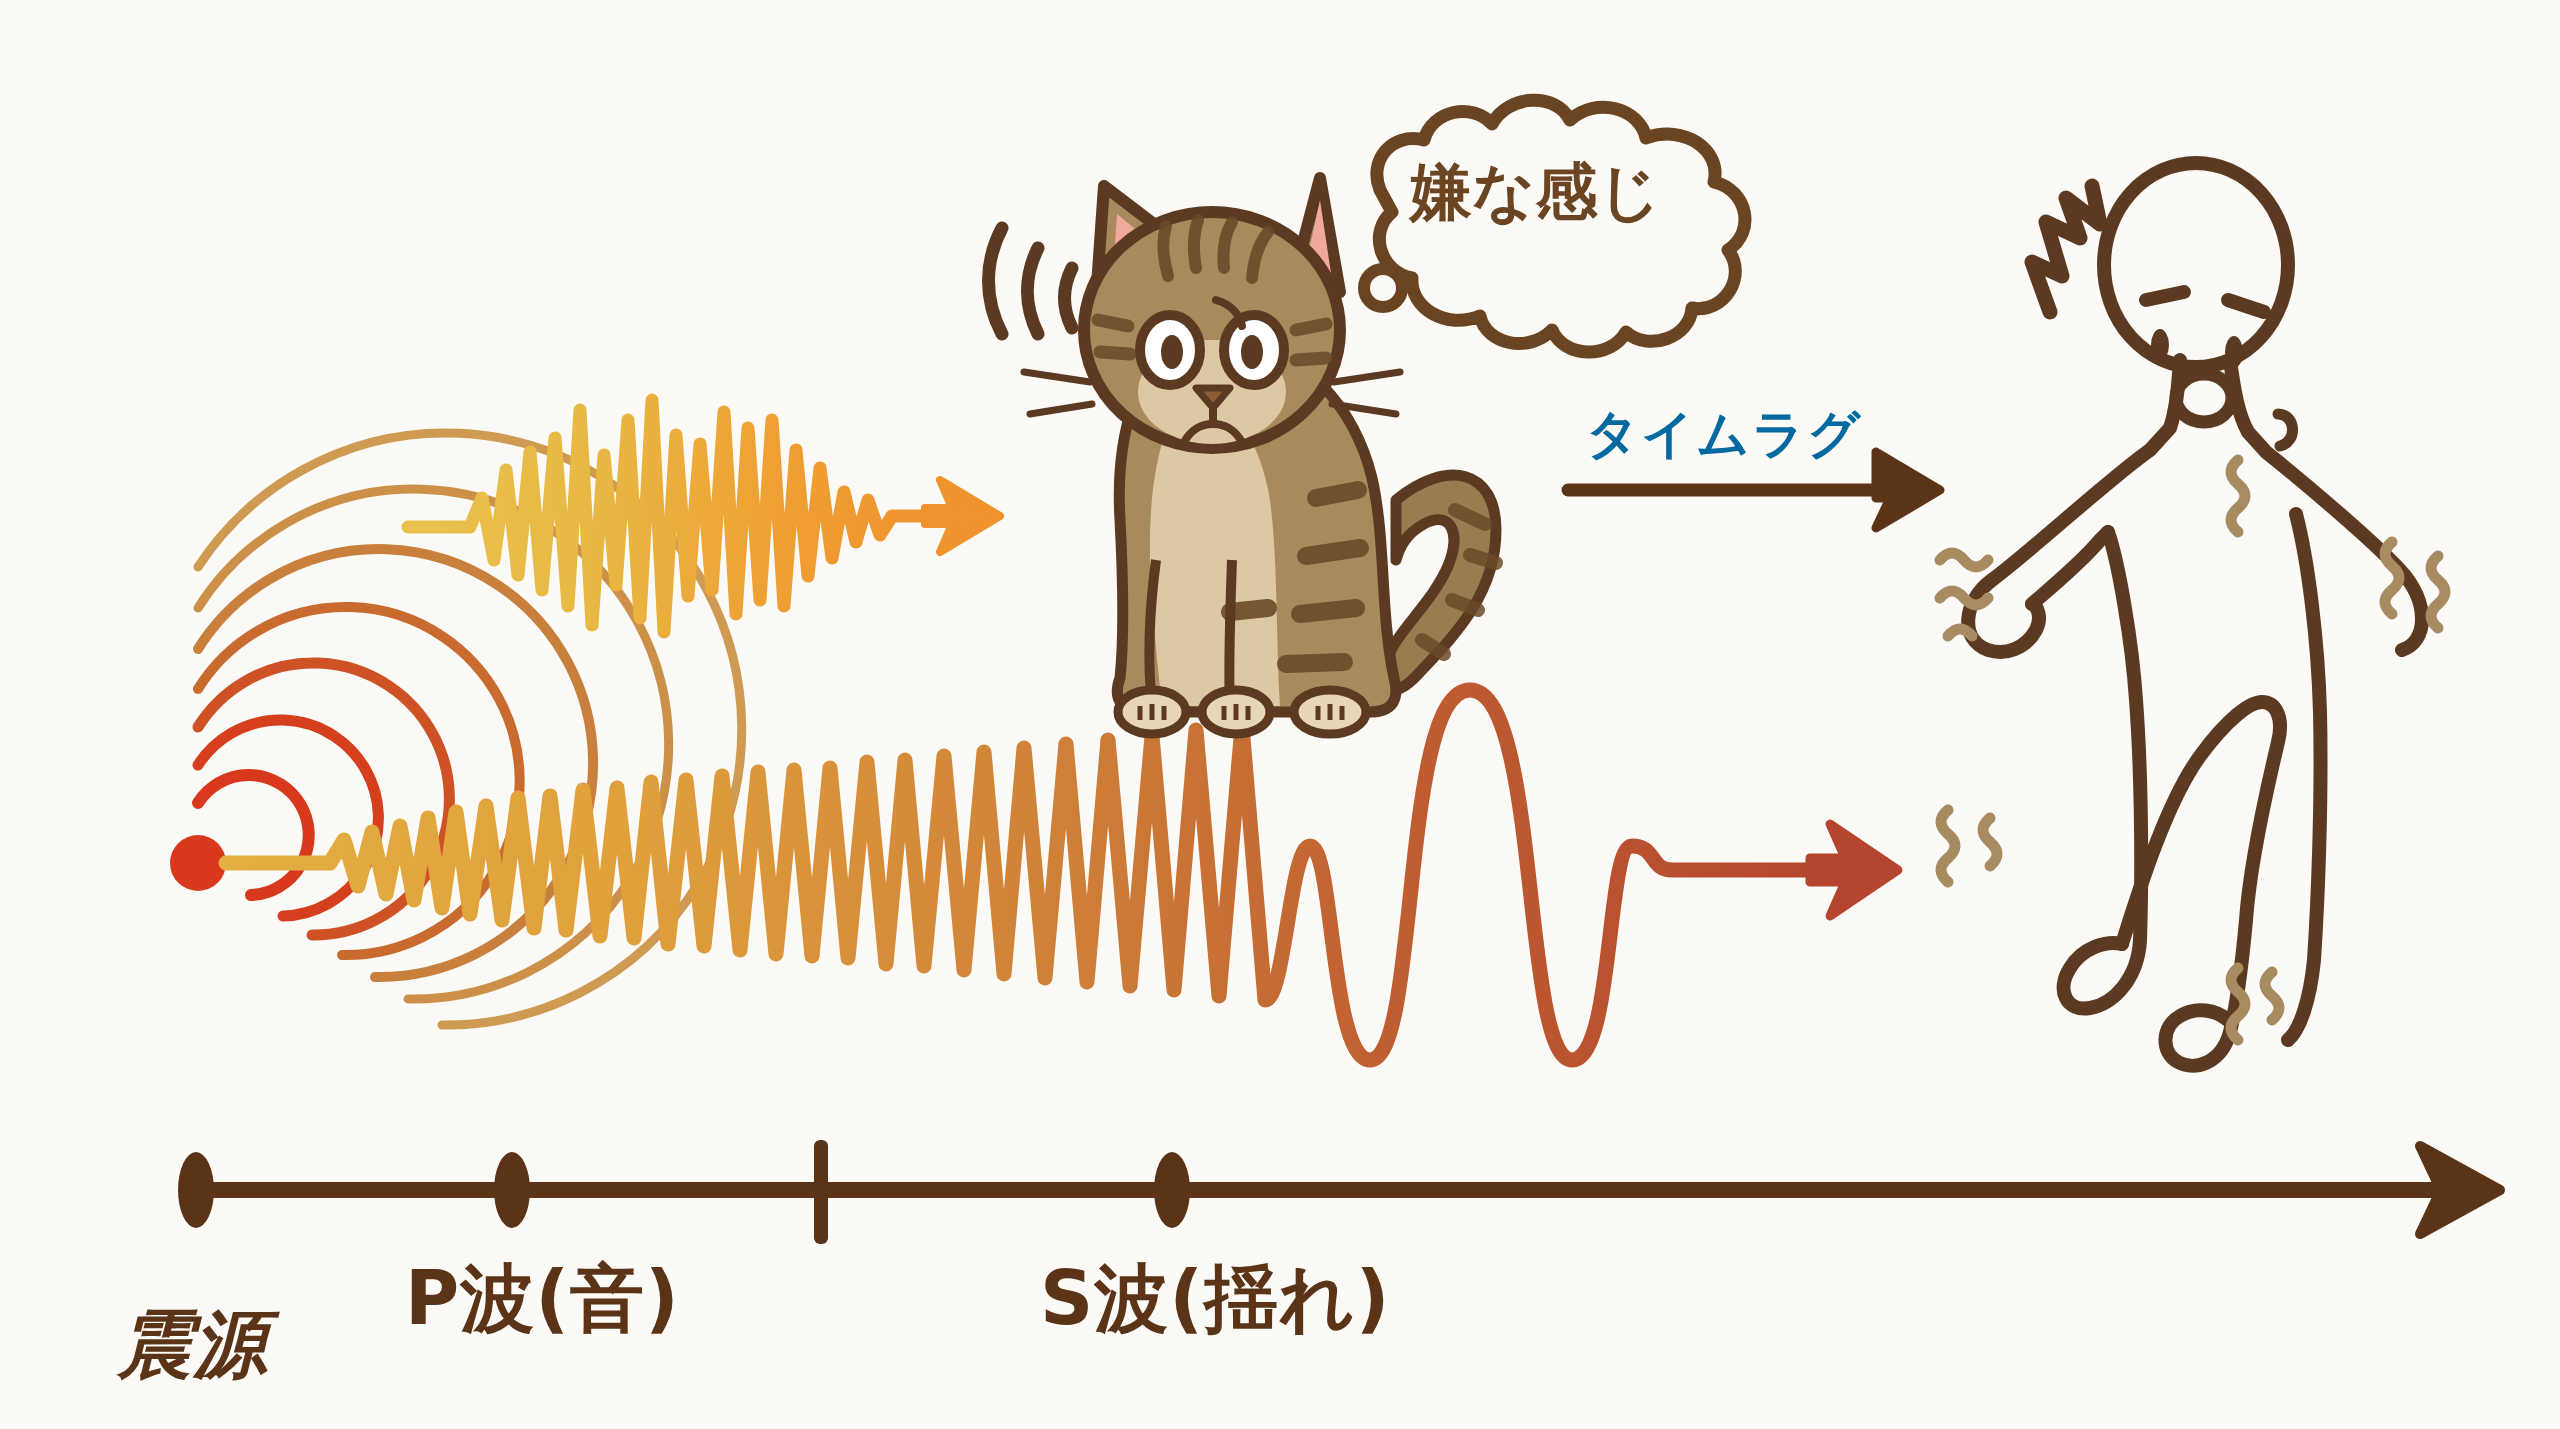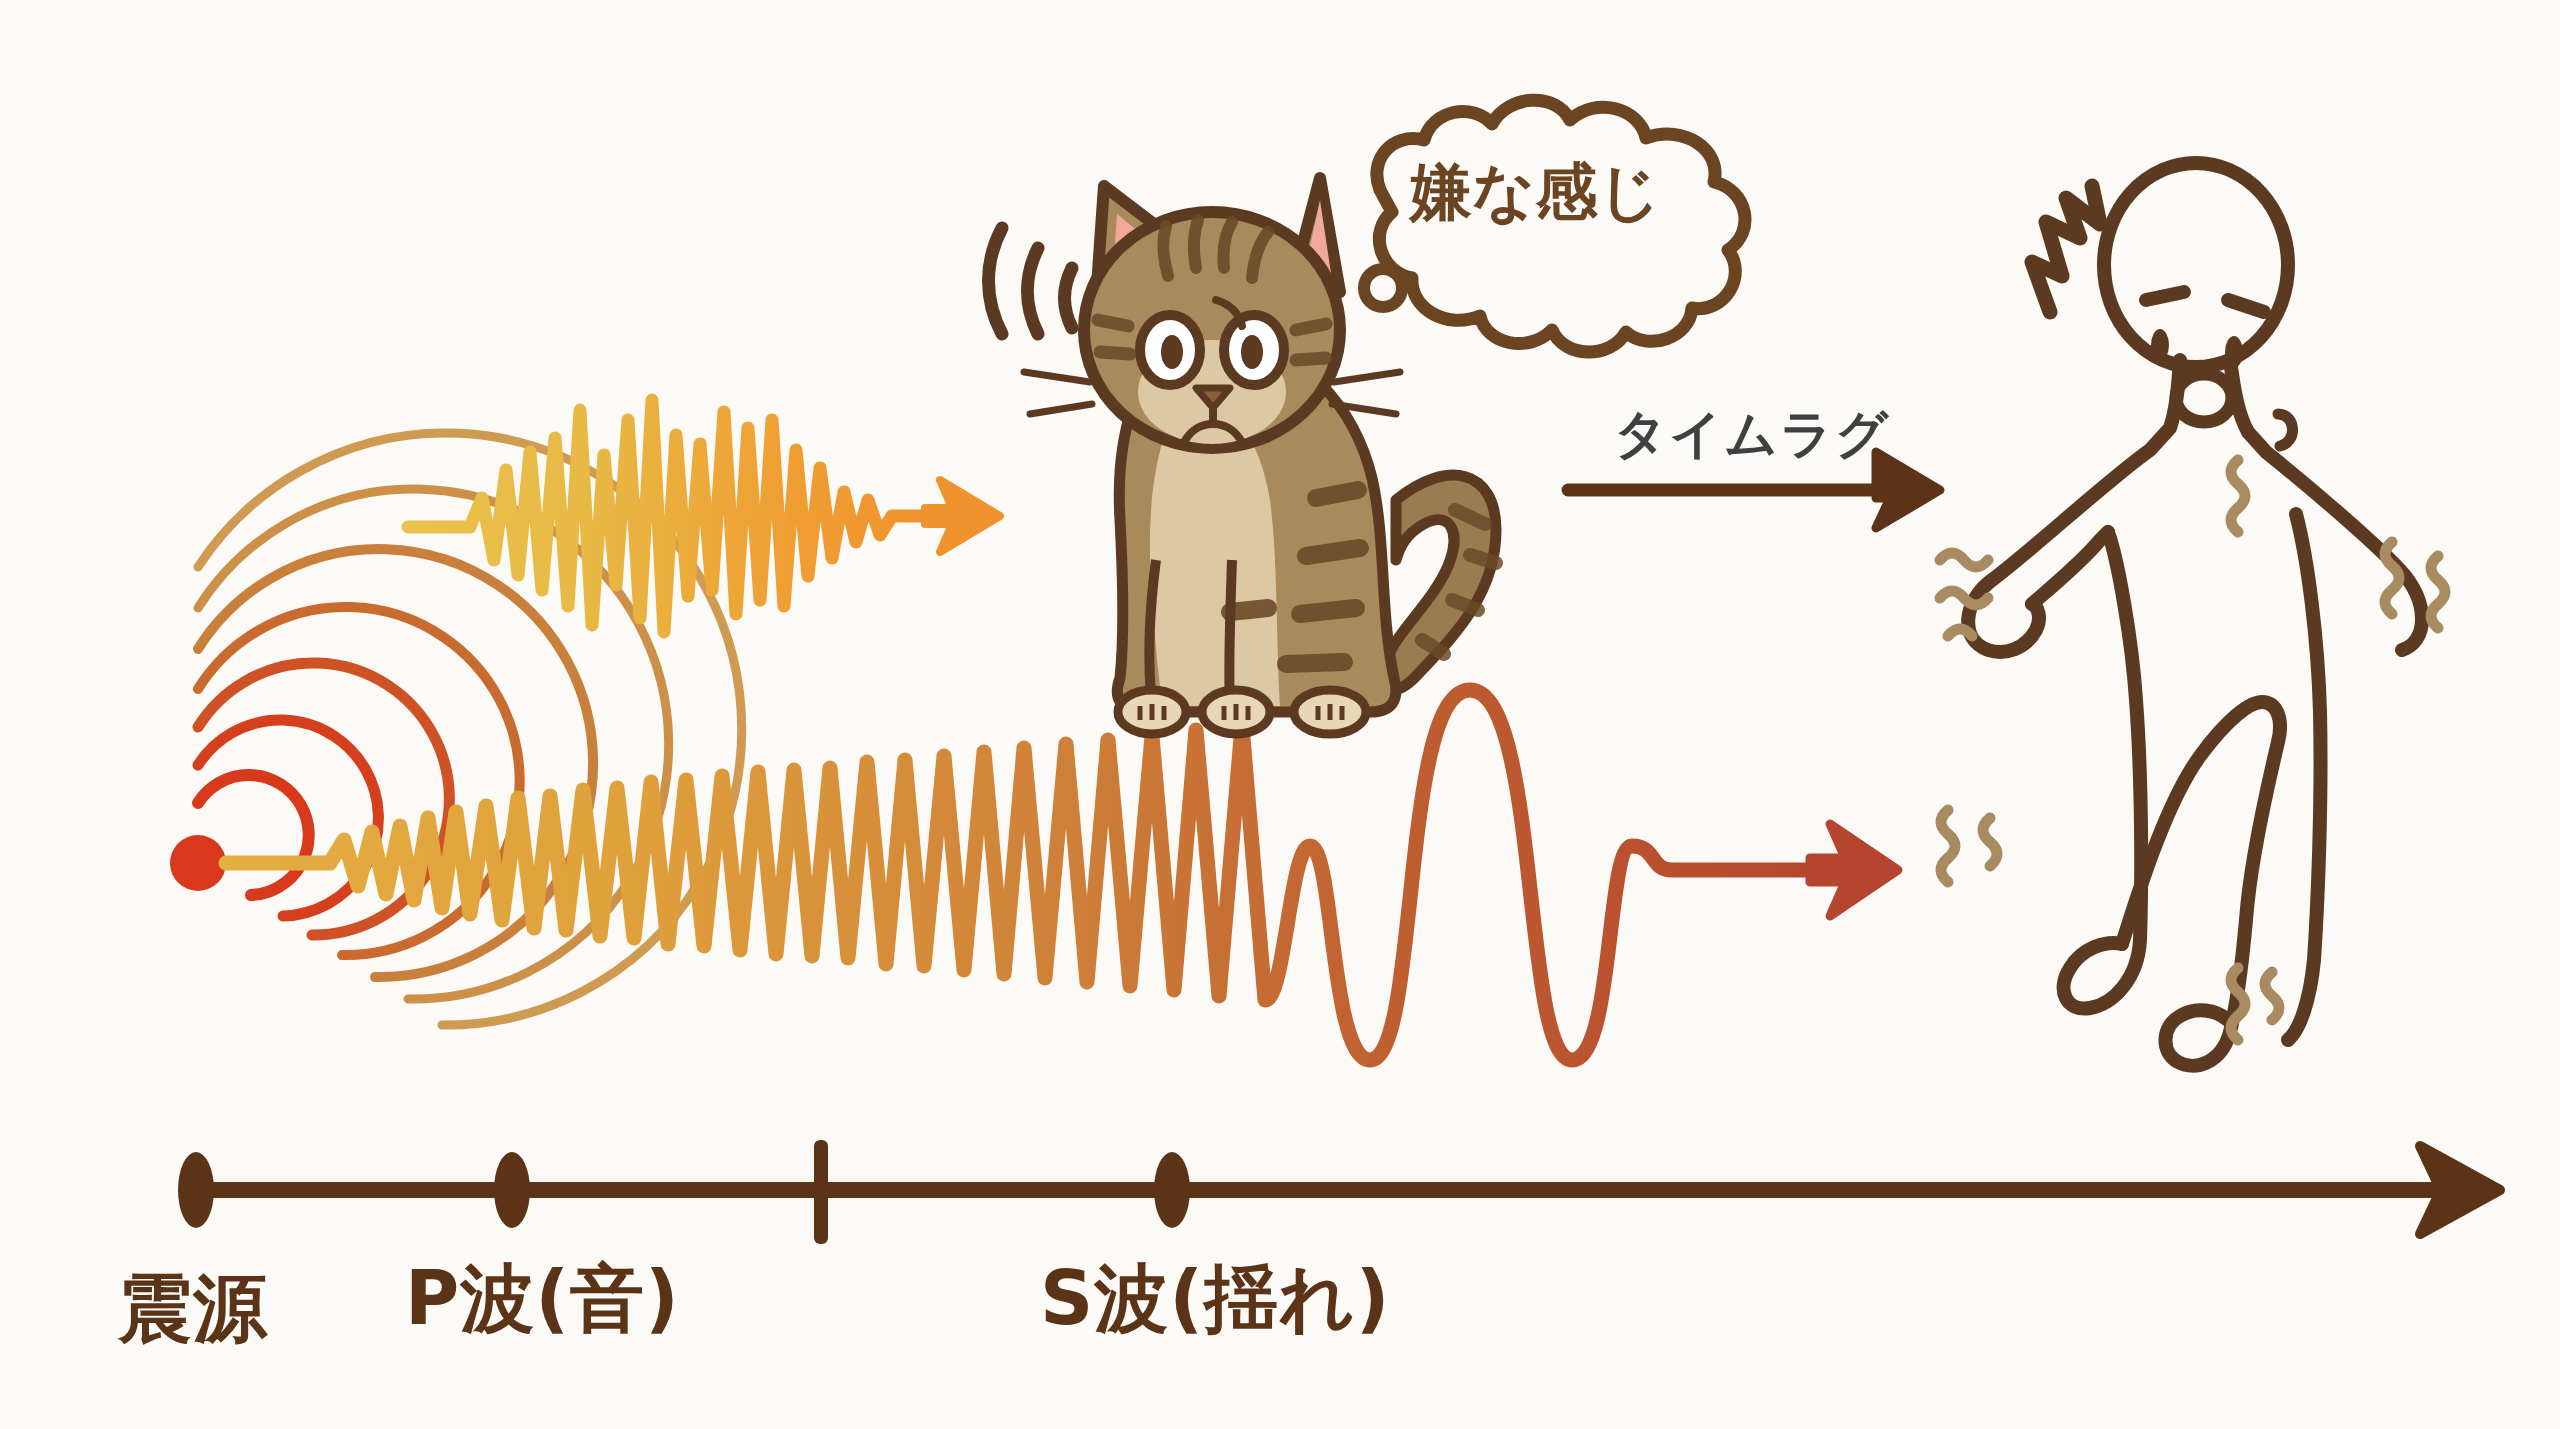--- a/index.html
+++ b/index.html
@@ -28,25 +28,24 @@
     font-family:"DejaVu Sans","Liberation Sans",sans-serif;
     font-weight:700;
     color:#6b4422;
     font-size:62px;
     white-space:nowrap;
   }
   .lag-text{
     position:absolute;
     font-family:"DejaVu Sans","Liberation Sans",sans-serif;
     font-weight:700;
-    color:#404040;
+    color:#0369a1;
     font-size:52px;
     white-space:nowrap;
     letter-spacing:2px;
-    margin-left:28px;
   }
 </style>
 </head>
 <body style="background: rgb(251, 250, 246);">
 
 <div id="stage">
 
   <svg class="layer" viewBox="0 0 2560 1429">
     <defs>
       <linearGradient id="gradP" x1="0" y1="0" x2="1" y2="0">
@@ -301,20 +300,20 @@
       <ellipse cx="512" cy="1190" rx="18" ry="38" fill="#5b3418"></ellipse>
       <rect x="814" y="1140" width="14" height="104" rx="6" fill="#5b3418"></rect>
       <ellipse cx="1172" cy="1190" rx="18" ry="38" fill="#5b3418"></ellipse>
     </g>
   </svg>
 
   <div class="bubble-text" style="left:1410px;top:150px;">嫌な感じ</div>
 
   <div class="lag-text" style="left:1586px;top:400px;">タイムラグ</div>
 
-  <div class="tl-label" style="left:118px;top:1260px;">震源</div>
+  <div class="tl-label" style="left:118px;top:1296px;font-style:italic;">震源</div>
 
   <div class="tl-label" style="left:405px;top:1250px;">P波(音)</div>
 
 
   <div class="tl-label" style="left:1040px;top:1250px;text-align:right;">S波(揺れ)</div>
 
 </div>
 
 </body></html>

